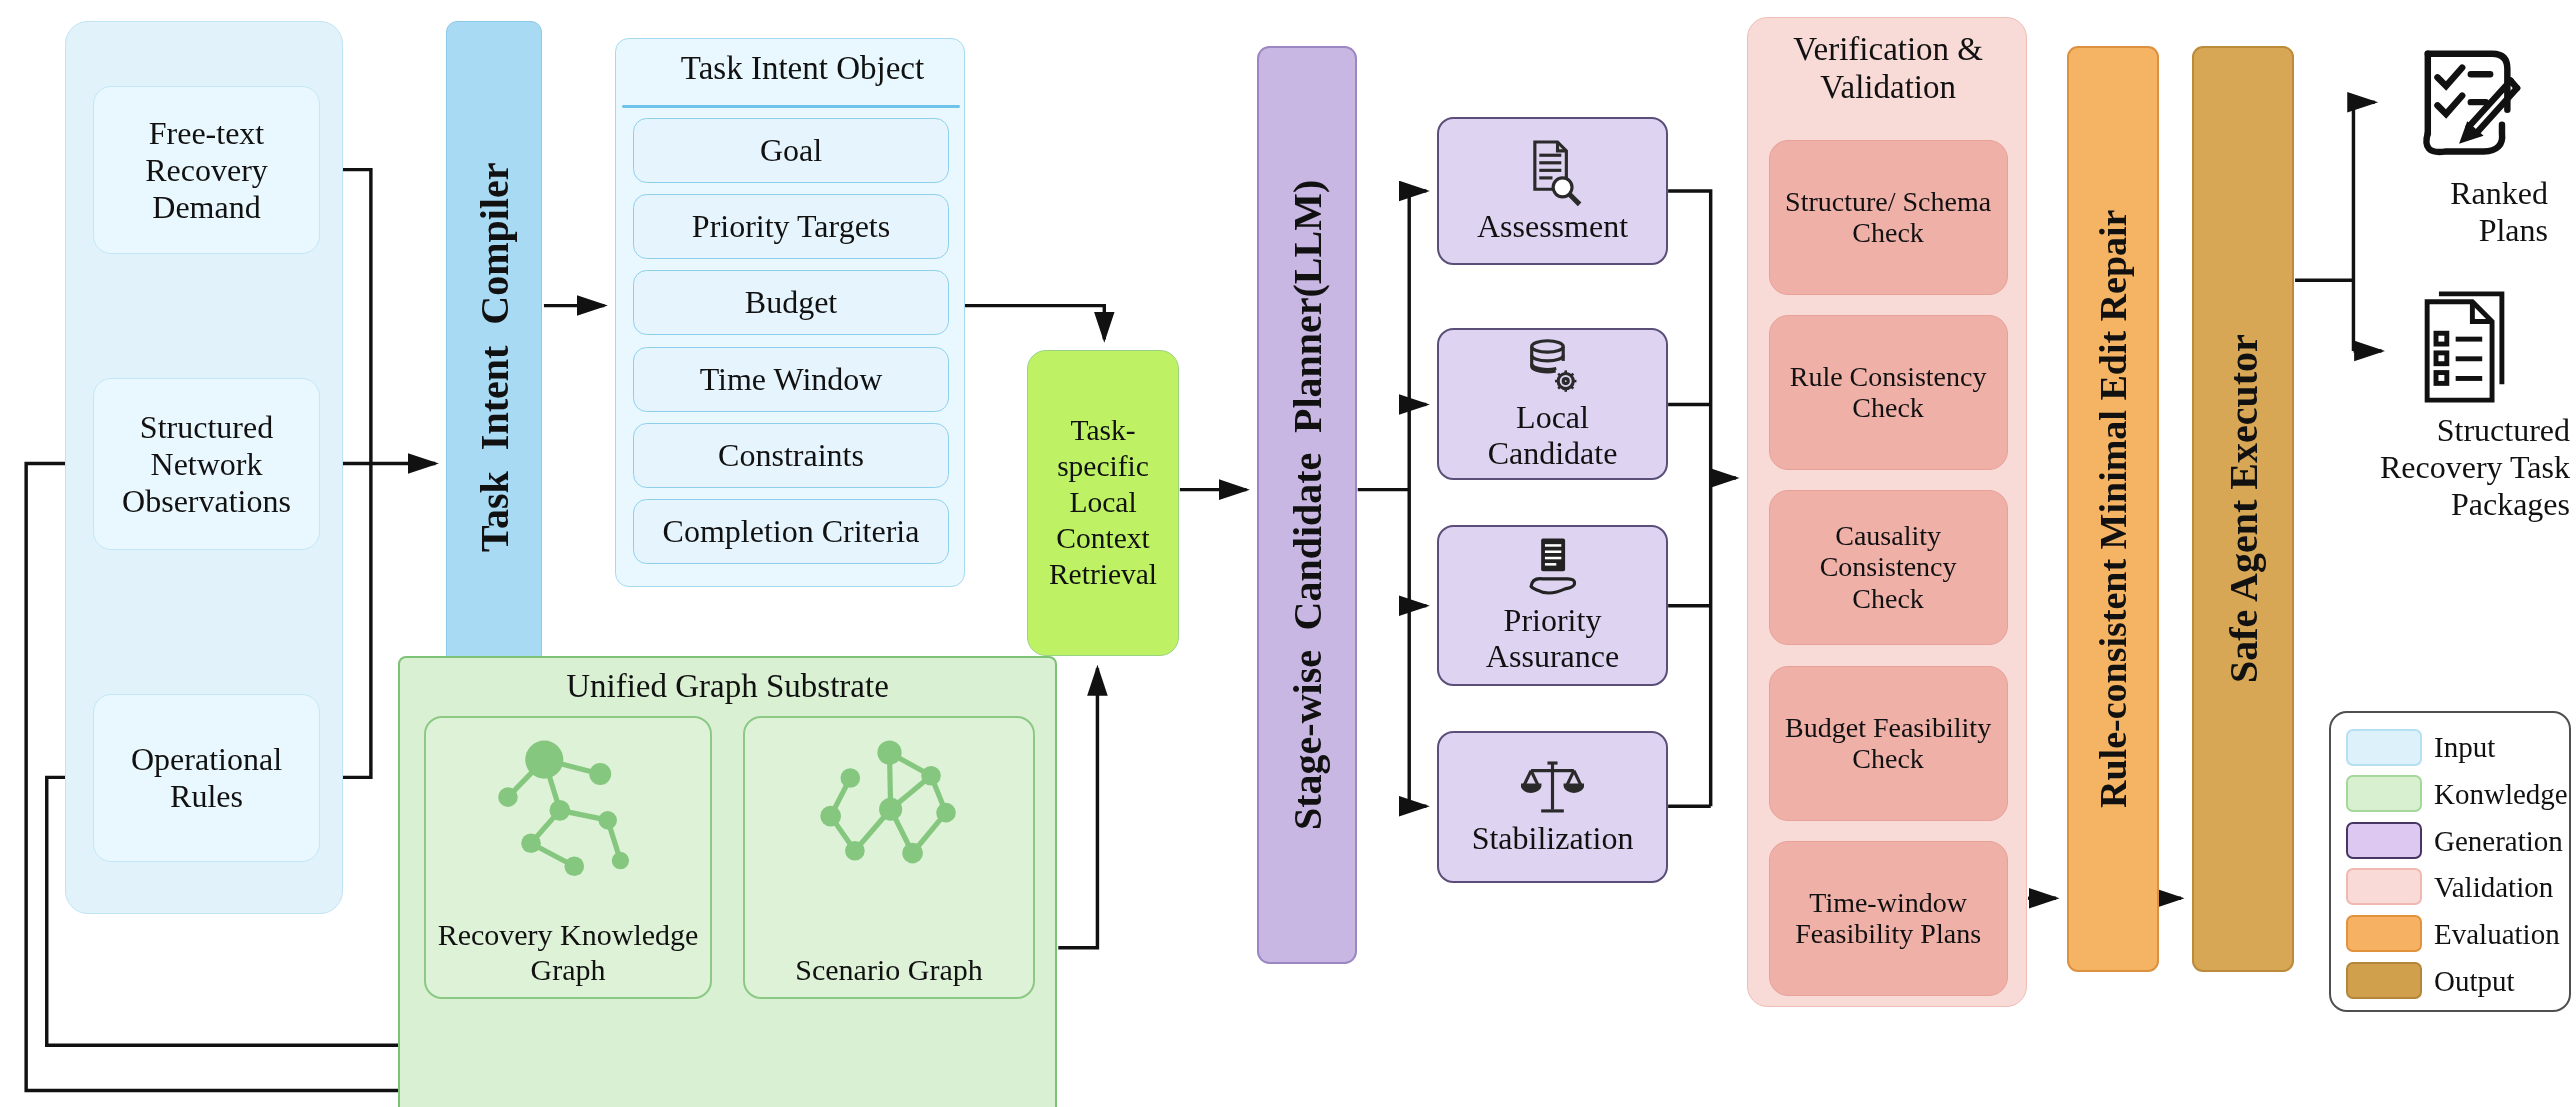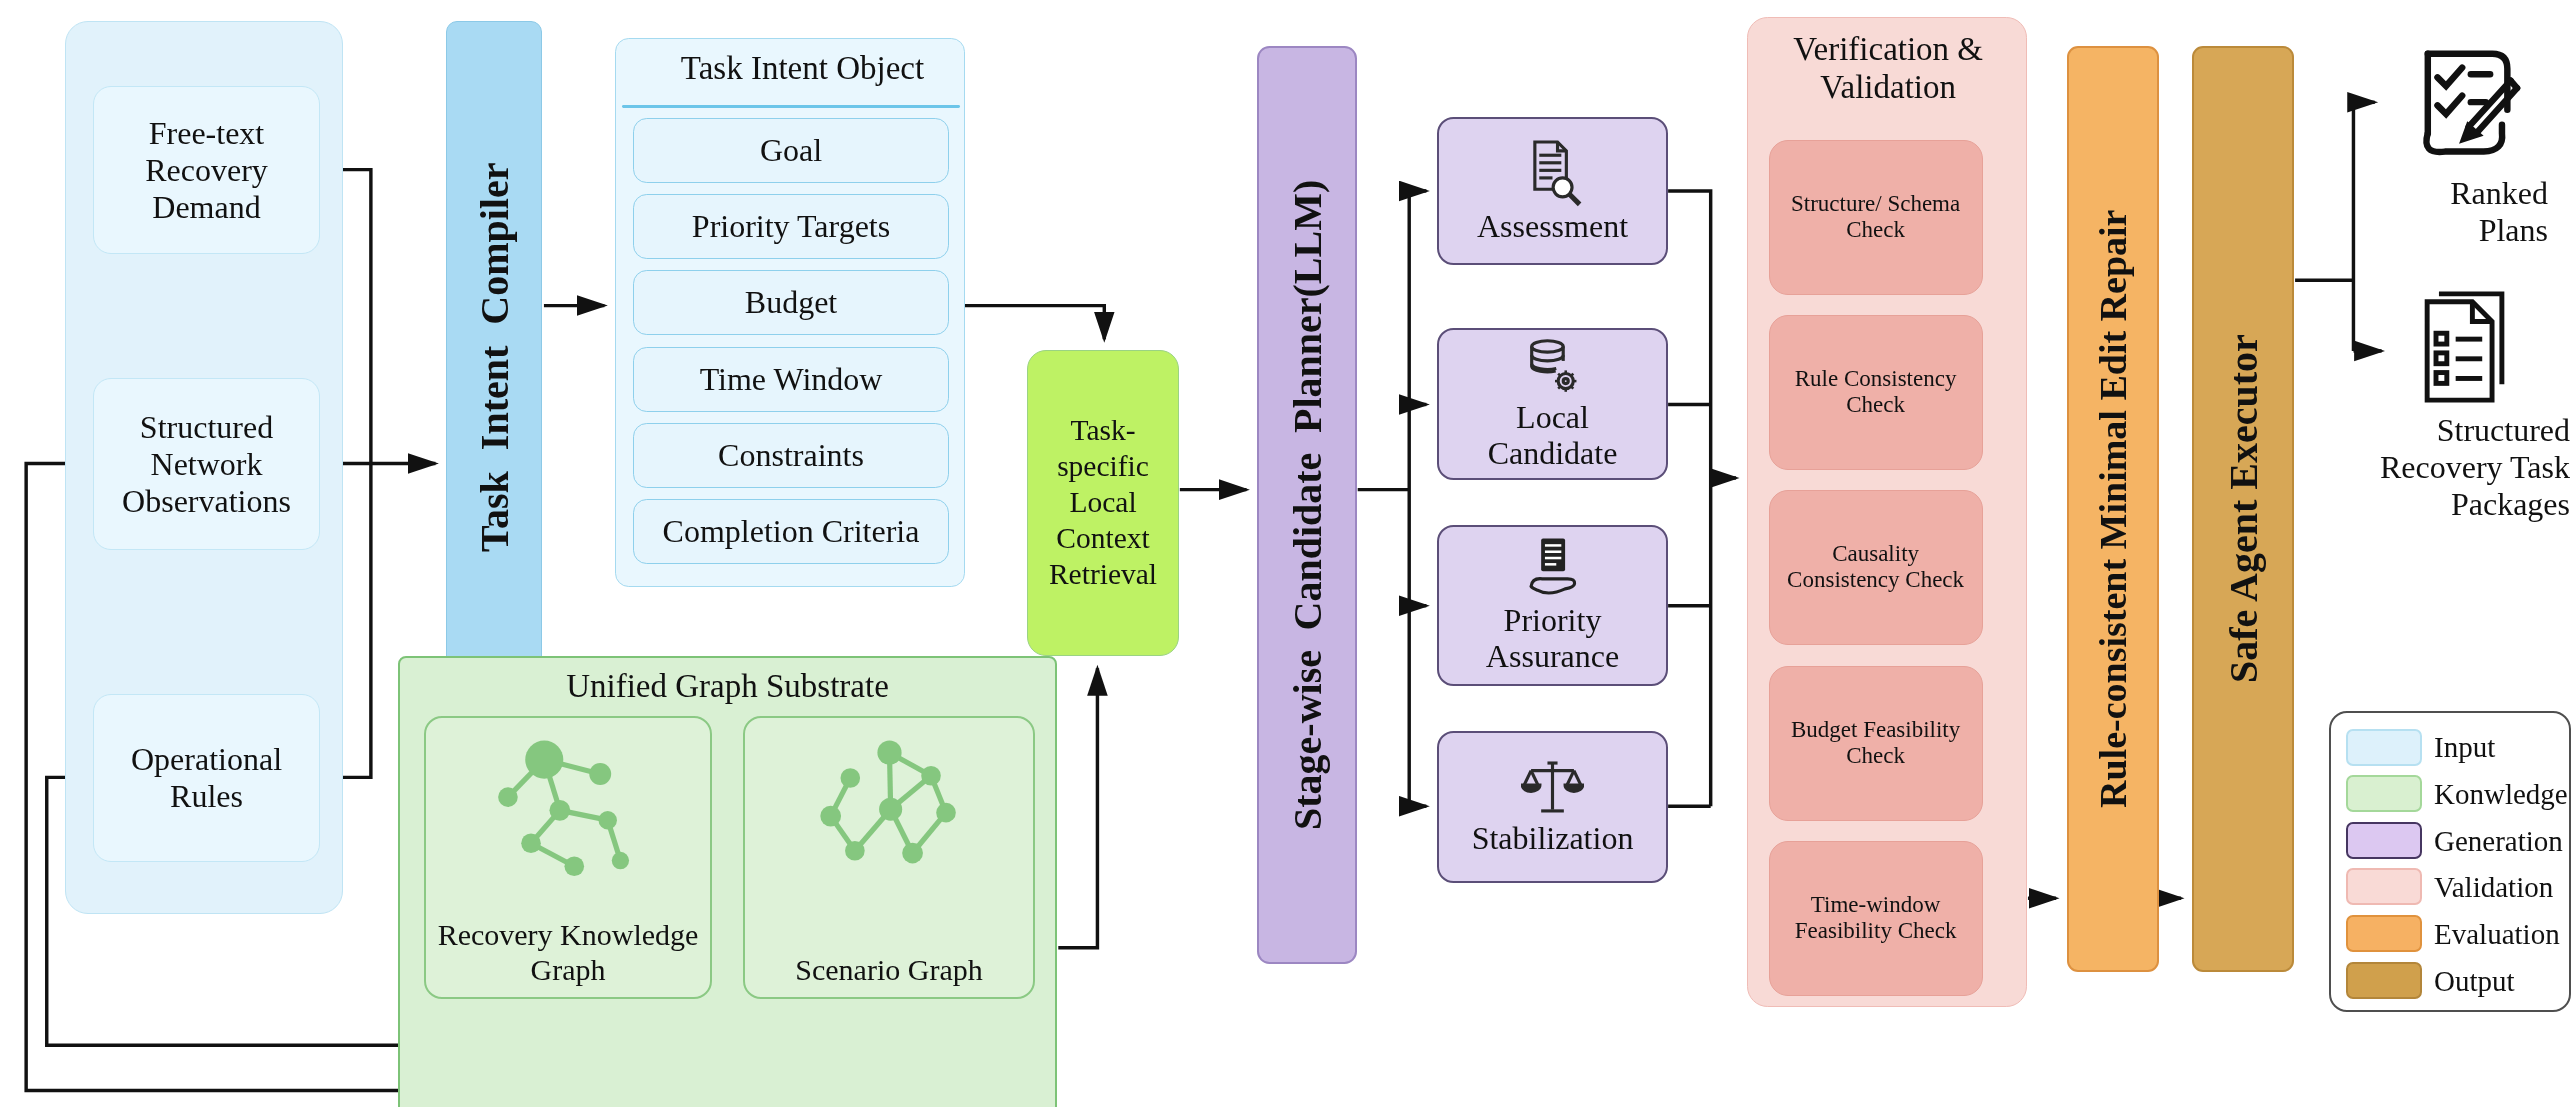--- a/index.html
+++ b/index.html
@@ -28,21 +28,21 @@
   
   .tlcr{left:1027px;top:350px;width:152px;height:306px;background:#bef264;border:1.4px solid #9ad383;border-radius:19px;font-size:29.5px;padding:0 9.6px;line-height:1.22;}
   
   .planner{left:1257px;top:46px;width:100px;height:918px;background:#c8b6e3;border:2.1px solid #9c87c2;border-radius:12.4px;font-size:40px;word-spacing:9.6px;}
   
   .stage{left:1437px;width:231px;background:#ded3f0;border:2.1px solid #5b4e78;border-radius:16.5px;font-size:32px;line-height:1.1;}
   .stage .lbl{max-width:172px;}
   
   .vv{left:1747px;top:16.5px;width:280px;height:990px;background:#f8dad6;border:1.4px solid #f0bcb6;border-radius:20.6px;}
   .vv-title{left:13.7px;top:13.7px;width:253px;font-size:33px;line-height:1.15;}
-  .check{left:20.6px;width:214px;height:155px;background:#efb0a8;border:1.4px solid #e7a198;border-radius:19px;font-size:23px;line-height:1.12;padding:0 11px;}
+  .check{left:20.6px;width:239px;height:155px;background:#efb0a8;border:1.4px solid #e7a198;border-radius:19px;font-size:28px;line-height:1.12;padding:0 11px;}
   
   .repair{left:2067px;top:46px;width:92px;height:926px;background:#f5b464;border:2.1px solid #dd9140;border-radius:11px;font-size:38px;}
   .executor{left:2192px;top:46px;width:102px;height:926px;background:#d7a756;border:2.1px solid #bb8a3a;border-radius:11px;font-size:40px;}
   
   .out-label{font-size:32px;line-height:1.15;text-align:right;}
   
   .legend{left:2329px;top:711px;width:242px;height:301px;background:#fff;border:2.1px solid #4f4f4f;border-radius:18px;}
   .lg-row{position:absolute;left:0;width:100%;height:44px;}
   .lg-swatch{position:absolute;left:15px;top:3.4px;width:76px;height:37px;border-radius:6.9px;border:2.1px solid #ccc;box-sizing:border-box;}
   .lg-label{position:absolute;left:103px;top:0;height:44px;display:flex;align-items:center;font-size:29px;white-space:nowrap;}
@@ -248,21 +248,21 @@
     </svg>
     <span class="lbl">Stabilization</span>
   </div>
 
   <div class="abs vv">
     <div class="abs box vv-title">Verification &amp; Validation</div>
     <div class="abs box check" style="top:122px;">Structure/ Schema Check</div>
     <div class="abs box check" style="top:297px;">Rule Consistency Check</div>
     <div class="abs box check" style="top:472px;">Causality Consistency Check</div>
     <div class="abs box check" style="top:648px;">Budget Feasibility Check</div>
-    <div class="abs box check" style="top:823px;">Time-window Feasibility Check</div>
+    <div class="abs box check" style="top:823px;">Time-window Feasibility Plans</div>
   </div>
 
   <div class="abs vbar repair">
     <span>Rule-consistent Minimal Edit Repair</span>
   </div>
 
   <div class="abs vbar executor">
     <span>Safe Agent Executor</span>
   </div>
 

